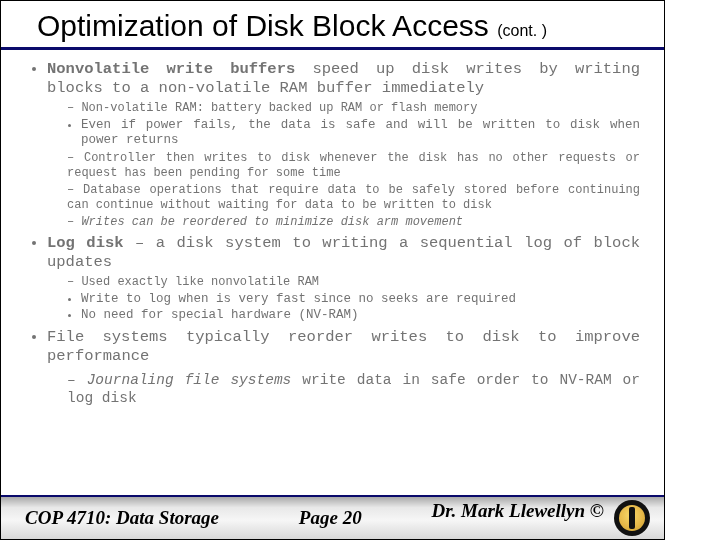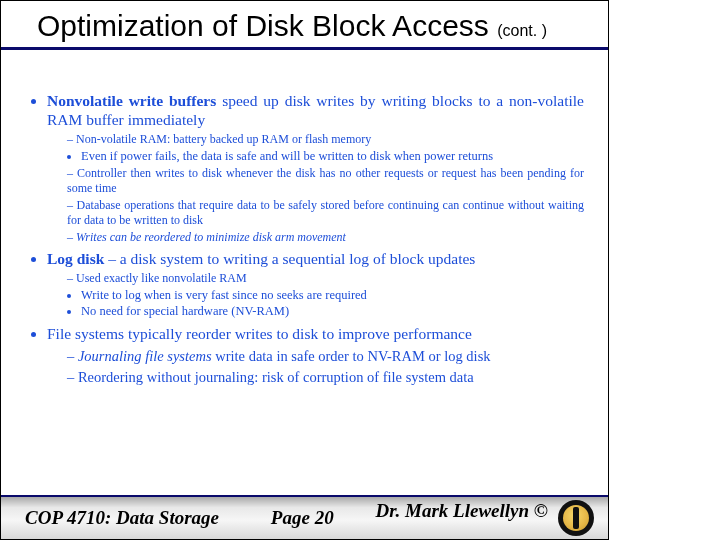--- a/index.html
+++ b/index.html
@@ -3,50 +3,50 @@
 <meta charset="utf-8">
 <style>
   * { box-sizing: border-box; margin: 0; padding: 0; }
   html, body { width: 720px; height: 540px; overflow: hidden; }
   body {
     font-family: "Times New Roman", Times, serif;
     background: #fff;
     position: relative;
   }
   .slide {
-    width: 609px;
+    width: 665px;
     height: 540px;
     position: relative;
     border: 1px solid #000;
     background: #fff;
     display: flex;
     flex-direction: column;
-    gap: 31px;
   }
   .title-wrap {
     padding: 8px 30px 4px 36px;
     border-bottom: 3px solid #0a0a6b;
   }
   .title {
     font-size: 30px;
     font-family: Arial, Helvetica, sans-serif;
     color: #000;
     font-weight: 400;
   }
   .title-cont {
     font-size: 16px;
     font-weight: 400;
     font-family: Arial, Helvetica, sans-serif;
   }
   .body {
     flex: 1 1 auto;
     padding: 10px 24px 6px 24px;
-    color: #1d4ed8;
+    color: #737373;
     font-size: 15.5px;
     line-height: 1.25;
+    font-family: Liberation Mono, monospace;
   }
   ul.lvl1 { list-style: disc; padding-left: 22px; }
   ul.lvl1 > li { margin-bottom: 4px; text-align: justify; }
   ul.lvl2 { list-style: none; padding-left: 20px; font-size: 12px; margin-top: 2px; }
   ul.lvl2 > li { margin-bottom: 2px; text-align: justify; }
   ul.lvl2 > li::before { content: "– "; }
   ul.lvl3 { list-style: disc; padding-left: 34px; font-size: 12.5px; margin-top: 2px; margin-bottom: 2px; }
   ul.lvl3 > li { margin-bottom: 1px; text-align: justify; }
   .b { font-weight: bold; }
   .i { font-style: italic; }
@@ -135,21 +135,20 @@
         <ul class="lvl3">
           <li>Write to log when is very fast since no seeks are required</li>
           <li>No need for special hardware (NV-RAM)</li>
         </ul>
       </li>
 
       <li>File systems typically reorder writes to disk to improve performance</li>
     </ul>
     <ul class="lvl2" style="padding-left:42px; font-size:14.5px;">
       <li><span class="i">Journaling file systems</span><span> write data in safe order to NV-RAM or log disk</span></li>
-      <li>Reordering without journaling: risk of corruption of file system data</li>
     </ul>
   </div>
 
   <div class="footer">
     <span class="ftxt">COP 4710: Data Storage</span>
     <span class="ftxt fpage">Page 20</span>
     <div class="fgroup">
       <span class="ftxt">Dr. Mark Llewellyn ©</span>
       <div class="logo"></div>
     </div>

